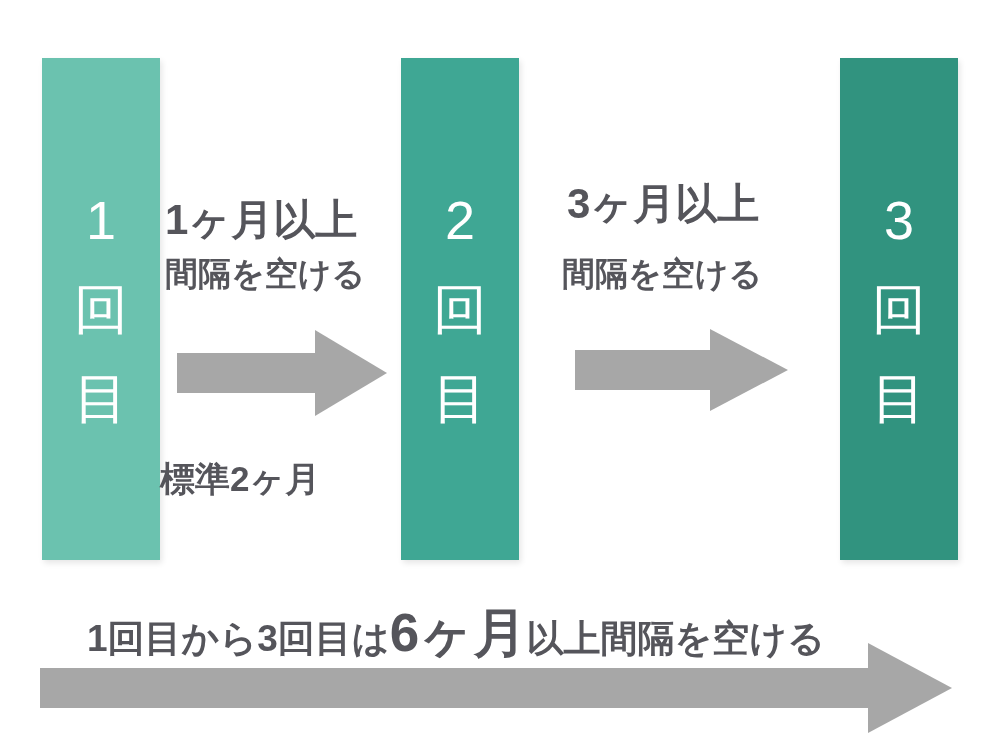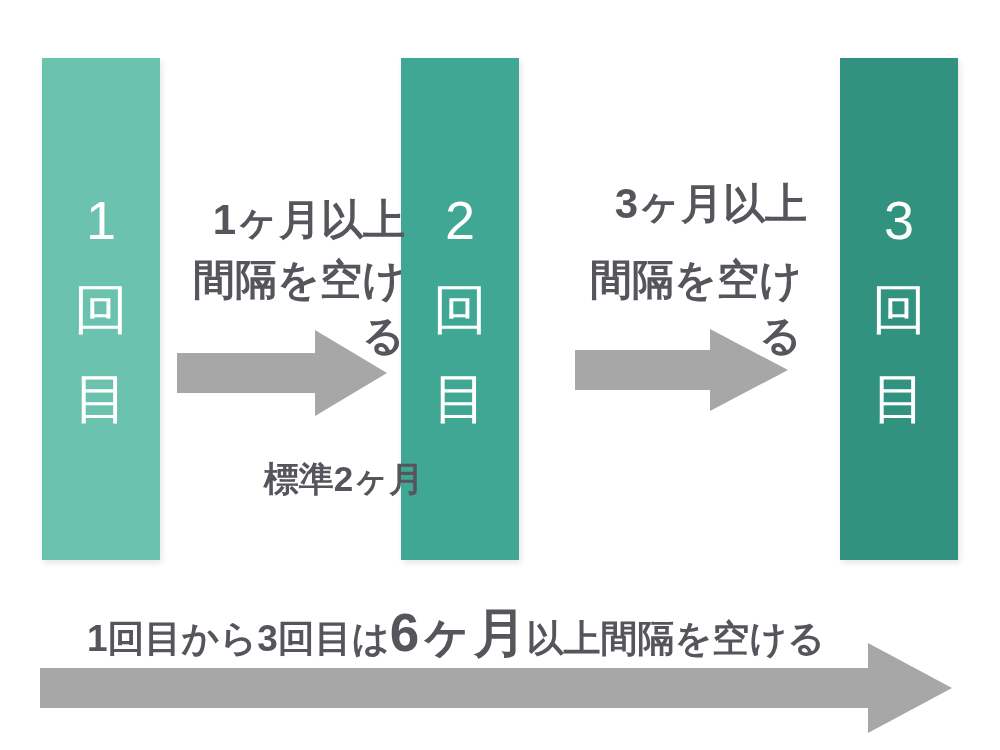--- a/index.html
+++ b/index.html
@@ -18,23 +18,23 @@
   }
   .bar--1{left:42px;background:#6BC2AF;}
   .bar--2{left:401px;background:#3FA794;}
   .bar--3{left:840px;background:#31937F;}
   .bar__label{
     white-space:pre-line;text-align:center;color:#ffffff;
     font-size:54px;line-height:89px;font-weight:400;
   }
 
   
-  .txt{position:absolute;color:#55555B;font-weight:bold;text-align:right;}
+  .txt{position:absolute;color:#55555B;font-weight:bold;text-align:left;}
   .txt--title{font-size:42px;}
-  .txt--sub{font-size:42px;}
+  .txt--sub{font-size:33px;}
   .txt--note{font-size:35px;}
 
   .int1-title{left:165px;top:192px;width:240px;}
   .int1-sub{left:165px;top:252px;width:240px;}
   .int1-note{left:160px;top:456px;width:264px;}
   .int2-title{left:567px;top:176px;width:240px;}
   .int2-sub{left:562px;top:252px;width:240px;}
 
   
   .arrow{position:absolute;}

